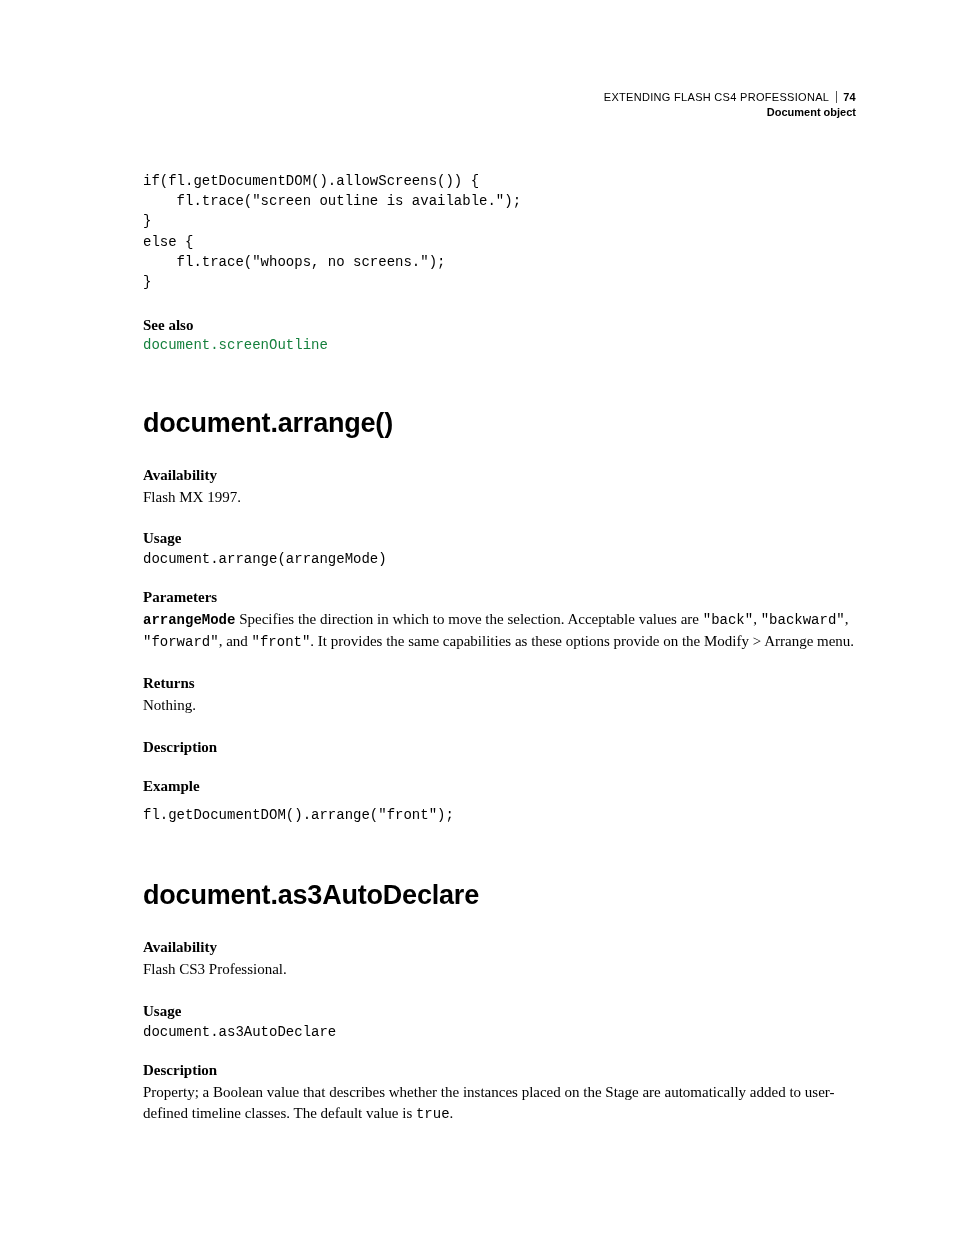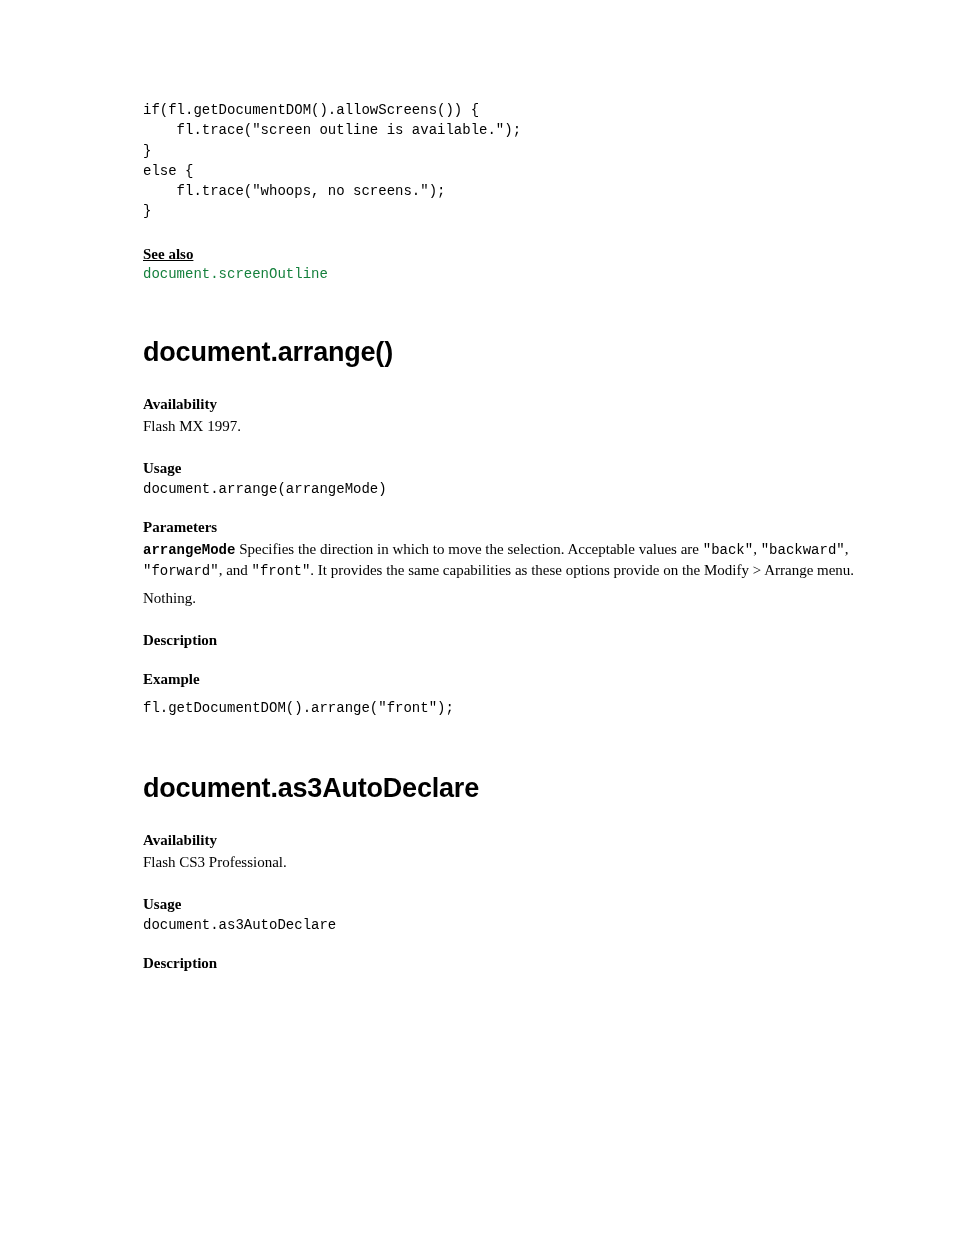--- a/index.html
+++ b/index.html
@@ -39,21 +39,20 @@
     line-height: 1.45;
     margin: 10px 0 24px 0;
     white-space: pre;
   }
   .see-also-h {
     font-family: "Minion Pro", Georgia, serif;
     font-weight: 700;
     font-size: 15px;
     margin-top: 20px;
     margin-bottom: 2px;
-    text-decoration: underline;
   }
   a.codelink {
     font-family: "Courier New", Courier, monospace;
     font-size: 14px;
     color: #15803d;
     text-decoration: none;
   }
   h1.section {
     font-family: "Myriad Pro", "Helvetica Neue", Arial, sans-serif;
     font-weight: 700;
@@ -89,20 +88,27 @@
   }
   .param-block {
     line-height: 1.55;
   }
 </style>
 </head>
 <body>
 
 <div class="page">
 
+  <div class="header">
+    <div class="header-top">
+      <span>EXTENDING FLASH CS4 PROFESSIONAL</span>
+      <span class="pagenum">74</span>
+    </div>
+    <div class="header-sub">Document object</div>
+  </div>
 
   <pre class="code">if(fl.getDocumentDOM().allowScreens()) {
     fl.trace("screen outline is available.");
 }
 else {
     fl.trace("whoops, no screens.");
 }</pre>
 
   <div class="see-also-h">See also</div>
   <div>
@@ -115,30 +121,34 @@
   <p class="body">Flash MX 1997.</p>
 
   <div class="subhead">Usage</div>
   <div class="usage-line">document.arrange(arrangeMode)</div>
 
   <div class="subhead">Parameters</div>
   <p class="body param-block">
     <span class="mono-bold">arrangeMode</span><span>  Specifies the direction in which to move the selection. Acceptable values are </span><span class="mono-inline">"back"</span><span>, </span><span class="mono-inline">"backward"</span><span>, </span><span class="mono-inline">"forward"</span><span>, and </span><span class="mono-inline">"front"</span><span>. It provides the same capabilities as these options provide on the Modify &gt; Arrange menu.</span>
   </p>
 
+  <div class="subhead">Returns</div>
   <p class="body">Nothing.</p>
 
   <div class="subhead">Description</div>
 
   <div class="subhead">Example</div>
   <pre class="code" style="margin-bottom:10px;">fl.getDocumentDOM().arrange("front");</pre>
 
   <h1 class="section">document.as3AutoDeclare</h1>
 
   <div class="subhead">Availability</div>
   <p class="body">Flash CS3 Professional.</p>
 
   <div class="subhead">Usage</div>
   <div class="usage-line">document.as3AutoDeclare</div>
 
   <div class="subhead">Description</div>
+  <p class="body">
+    <span>Property; a Boolean value that describes whether the instances placed on the Stage are automatically added to user-defined timeline classes. The default value is </span><span class="mono-inline">true</span><span>.</span>
+  </p>
 
 </div>
 
 </body></html>

